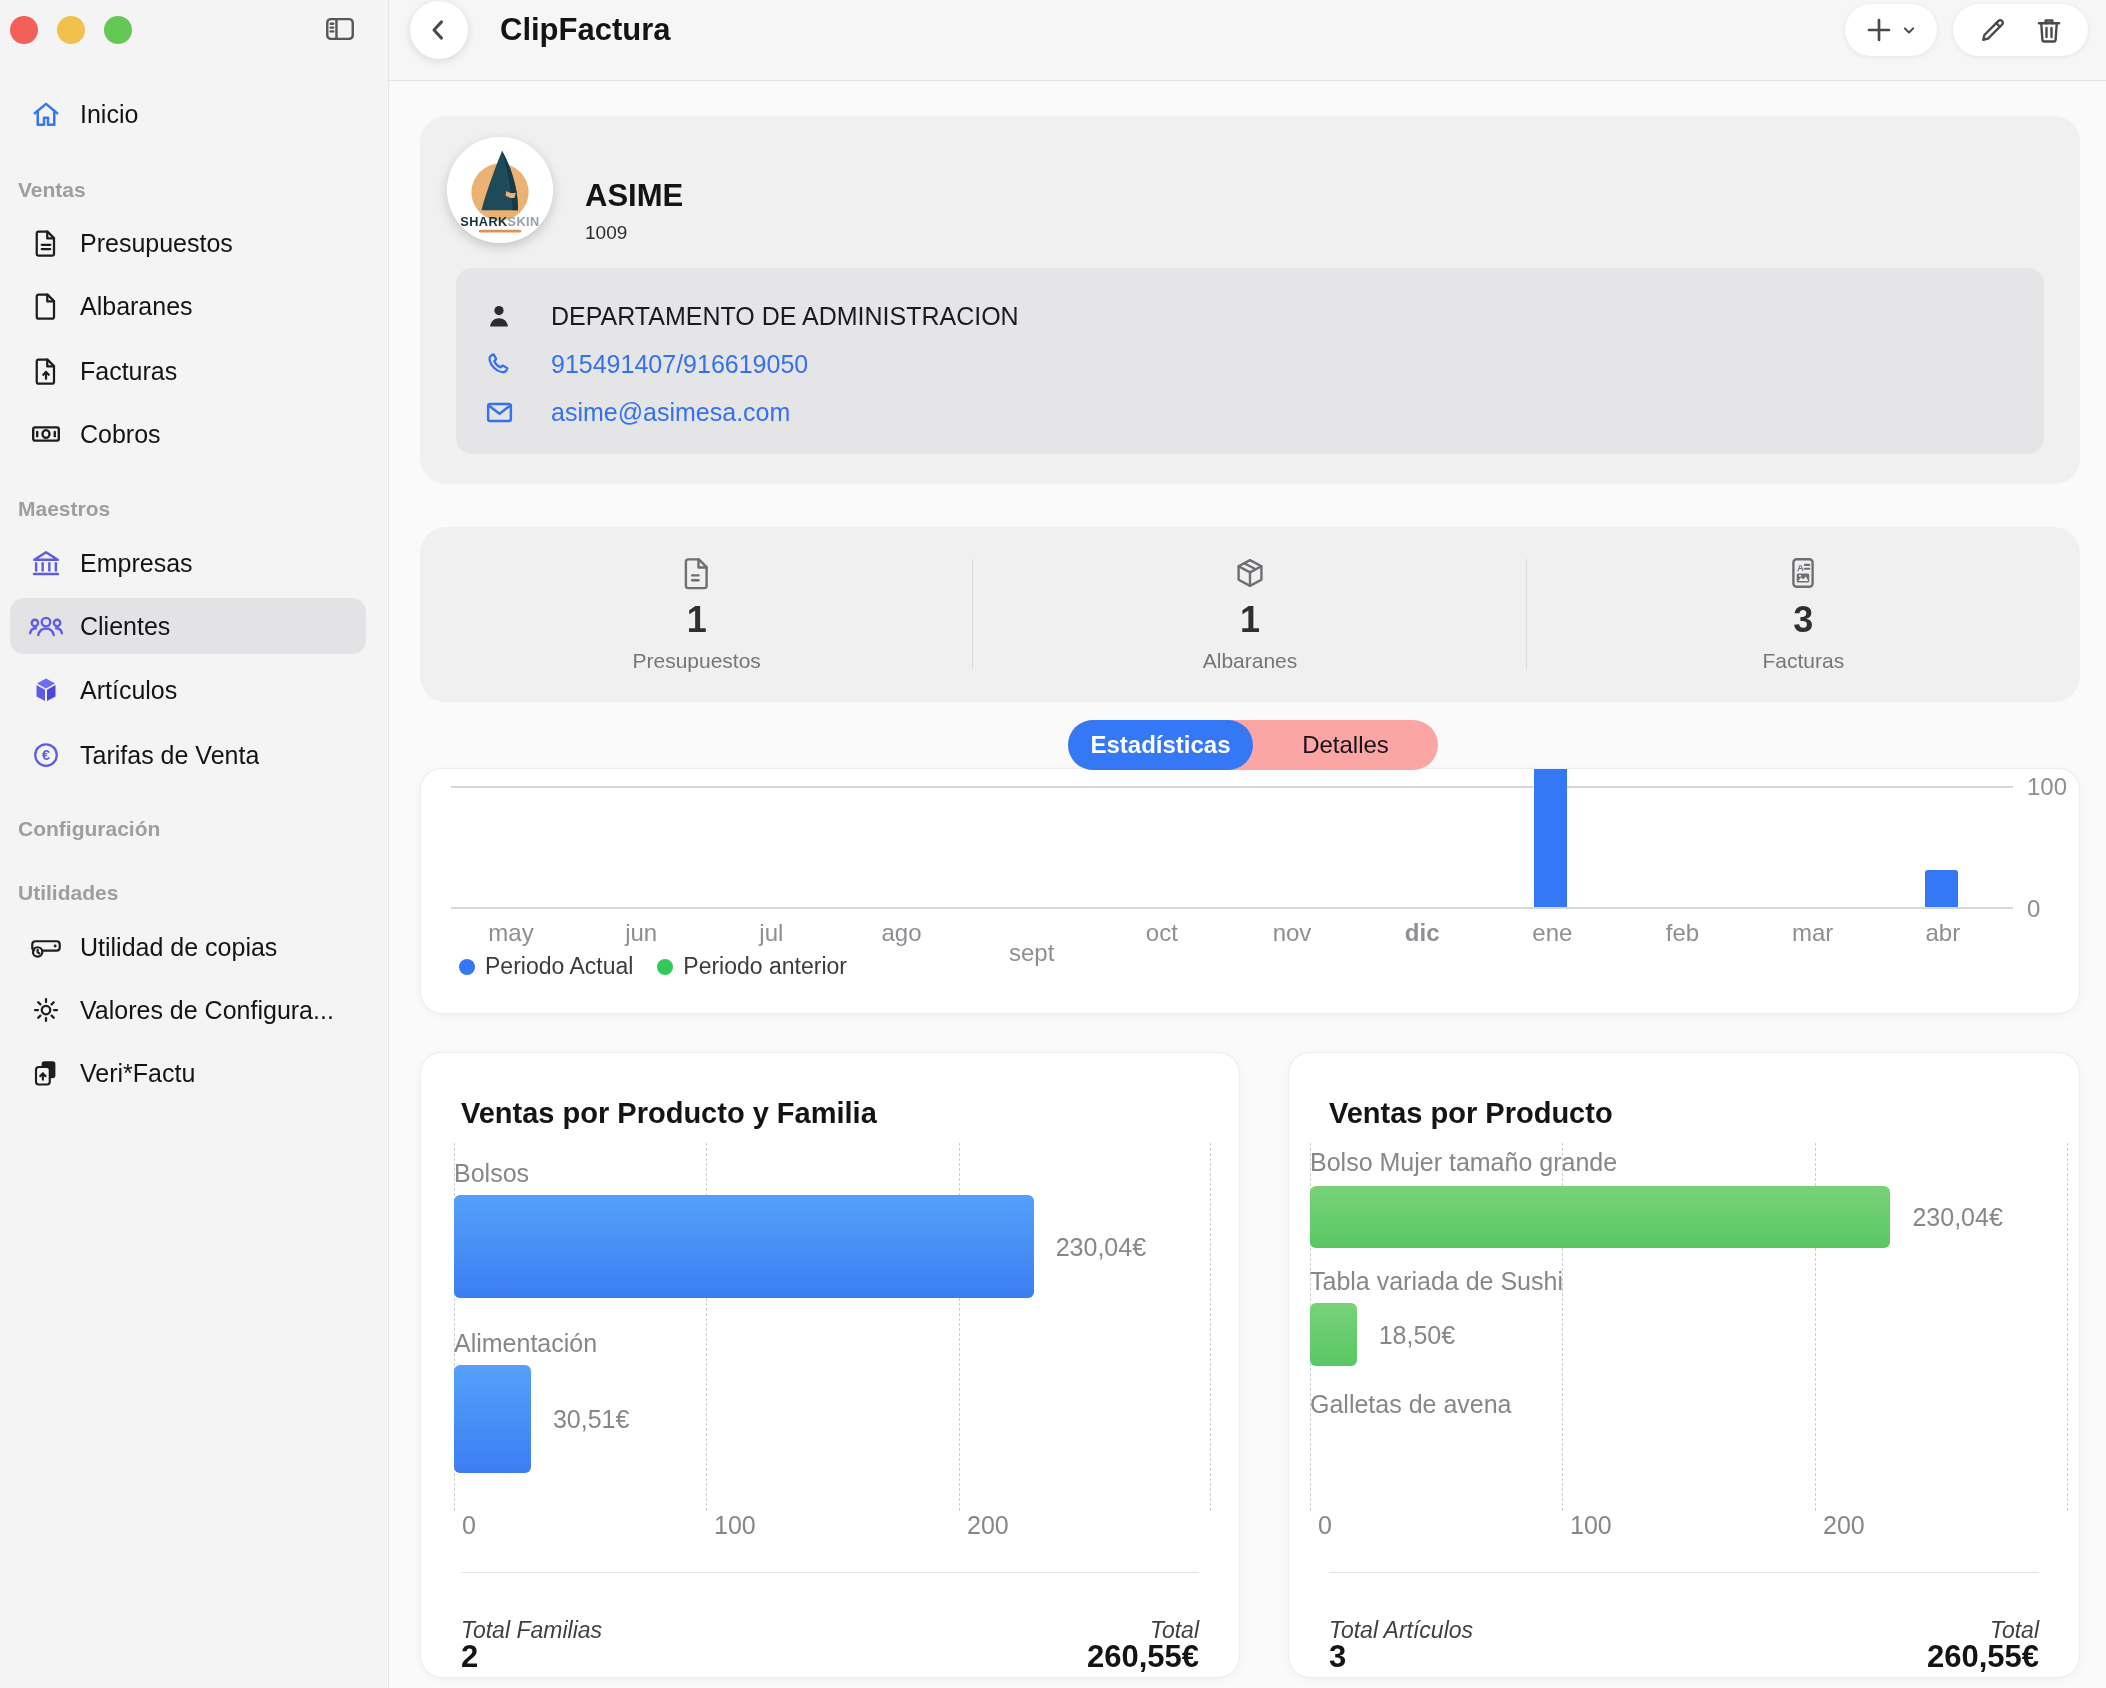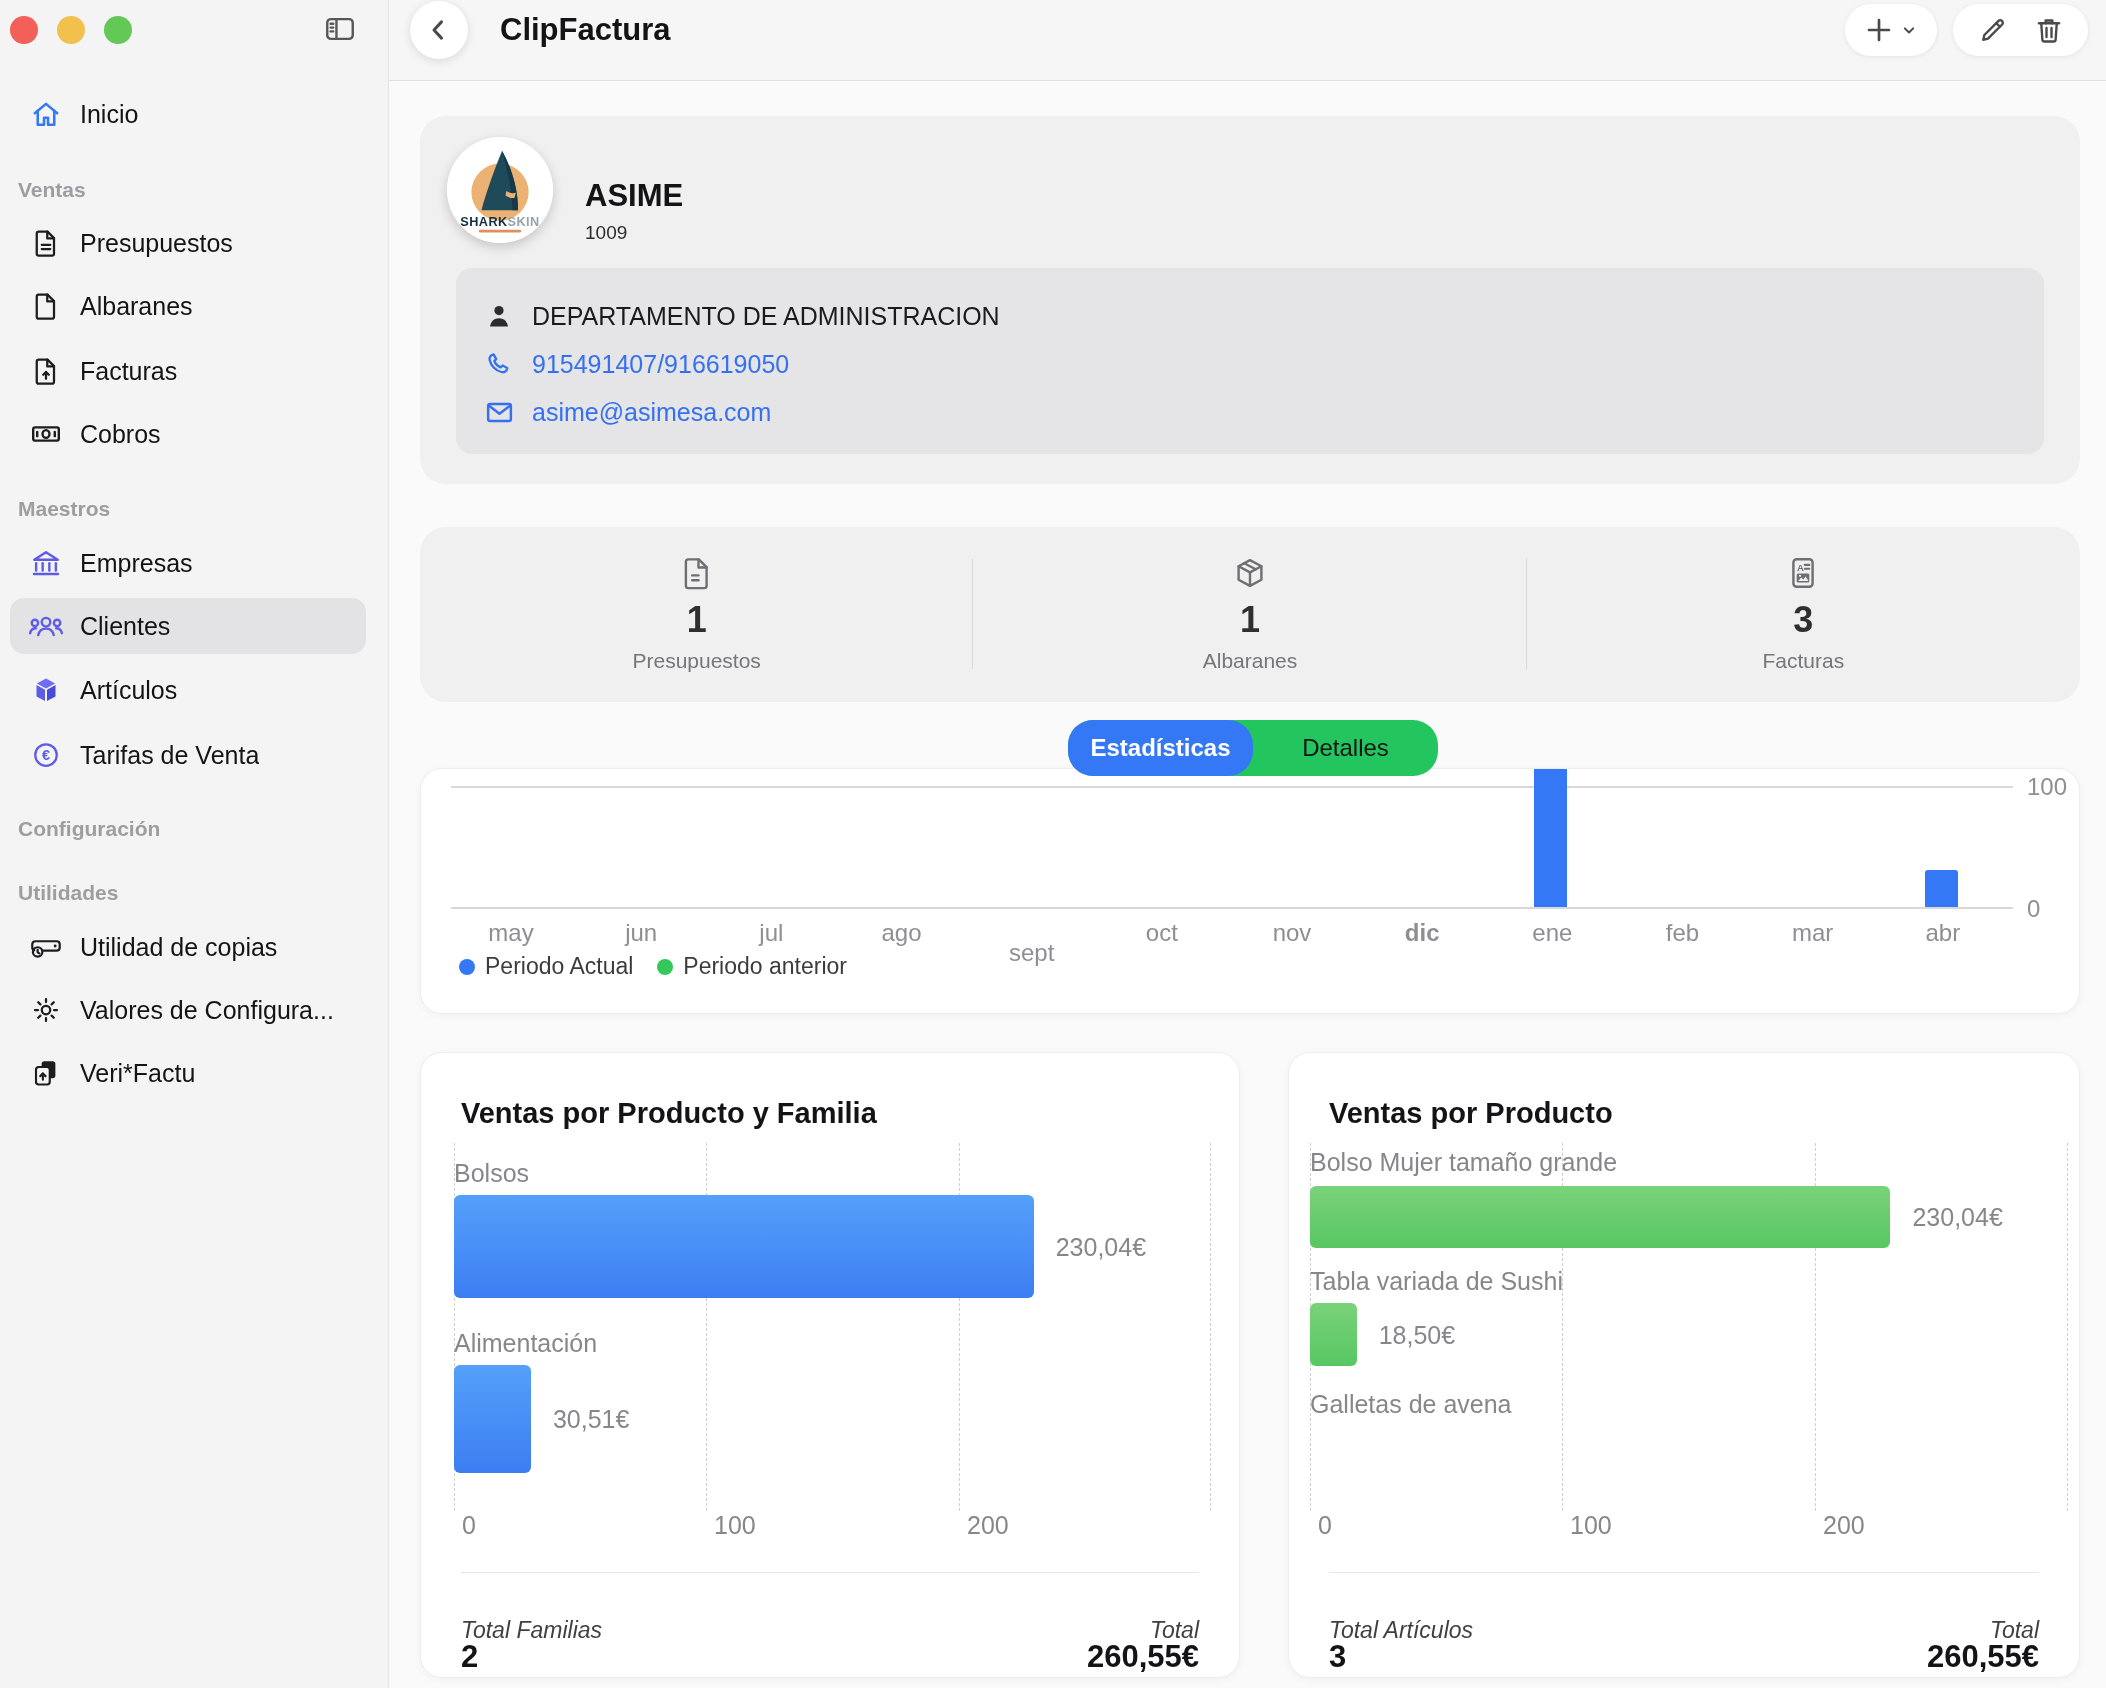--- a/index.html
+++ b/index.html
@@ -31,35 +31,35 @@
   
   .graycard { position:absolute; background:#f0f0f1; border-radius:26px; }
   .whitecard { position:absolute; background:#fff; border-radius:22px; border:1px solid #ededee; box-shadow:0 2px 10px rgba(0,0,0,.04); }
 
   
   .cust { left:420px; top:116px; width:1660px; height:368px; }
   .avatar { position:absolute; left:27px; top:21px; width:106px; height:106px; border-radius:50%; background:#fff; box-shadow:0 4px 12px rgba(0,0,0,.18); overflow:hidden; }
   .cname { position:absolute; left:165px; top:62px; font-size:31px; font-weight:600; color:#141416; }
   .ccode { position:absolute; left:165px; top:106px; font-size:19px; color:#2c2c2e; }
   .contactbox { position:absolute; left:36px; top:152px; width:1588px; height:186px; background:#e5e5e7; border-radius:16px; }
-  .crow { position:absolute; left:0; right:0; height:48px; display:flex; align-items:center; }
+  .crow { position:absolute; left:0; right:0; height:48px; display:flex; align-items:center;gap:19px; }
   .crow .cicon { width:34px; height:30px; margin-left:26px; display:flex; align-items:center; justify-content:center; flex:none; }
   .crow .ctext { margin-left:16px; font-size:25px; }
   .link { color:#3470f0; }
 
   
   .stats { left:420px; top:527px; width:1660px; height:175px; display:flex; }
   .statcol { flex:1; position:relative; display:flex; flex-direction:column; align-items:center; }
   .statcol .sticon { margin-top:28px; height:38px; color:#6f6f73; }
   .statcol .stnum { margin-top:6px; font-size:36px; font-weight:600; color:#2f2f31; }
   .statcol .stlabel { margin-top:8px; font-size:21px; color:#76767a; }
   .statdiv { position:absolute; right:0; top:32px; height:110px; width:1px; background:#d9d9db; }
 
   
-  .tabs { position:absolute; left:1068px; top:720px; width:370px; height:56px; background:#22c55e; border-radius:25px; display:flex; z-index:3; }
+  .tabs { position:absolute; left:1068px; top:720px; width:370px; height:50px; background:#fca5a5; border-radius:25px; display:flex; z-index:3; }
   .tab { flex:1; display:flex; align-items:center; justify-content:center; font-size:24px; border-radius:25px; color:#141416; }
   .tab.sel { background:#3478f6; color:#fff; font-weight:600; }
 
   
   .mcard { left:420px; top:768px; width:1660px; height:246px; }
   .mplot { position:absolute; left:30px; top:0; width:1562px; height:140px; }
   .mgrid { position:absolute; left:0; width:100%; height:2px; background:#d8d8da; }
   .mbar { position:absolute; bottom:2px; width:33px; }
   .mlabel { position:absolute; top:0; transform:translateX(-50%); font-size:24px; color:#8e8e93; }
   .mmonths { position:absolute; left:30px; top:150px; width:1562px; height:30px; }

